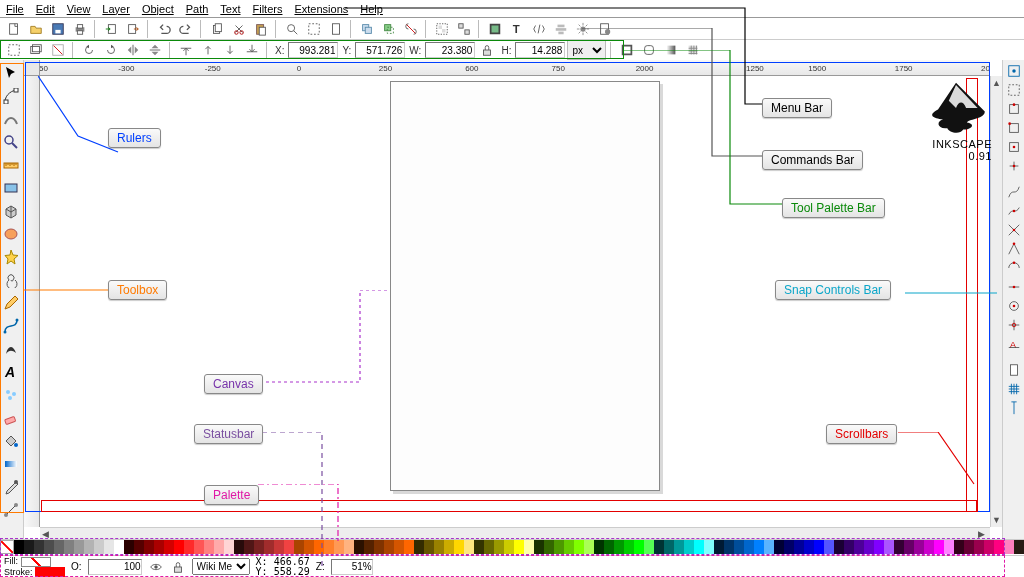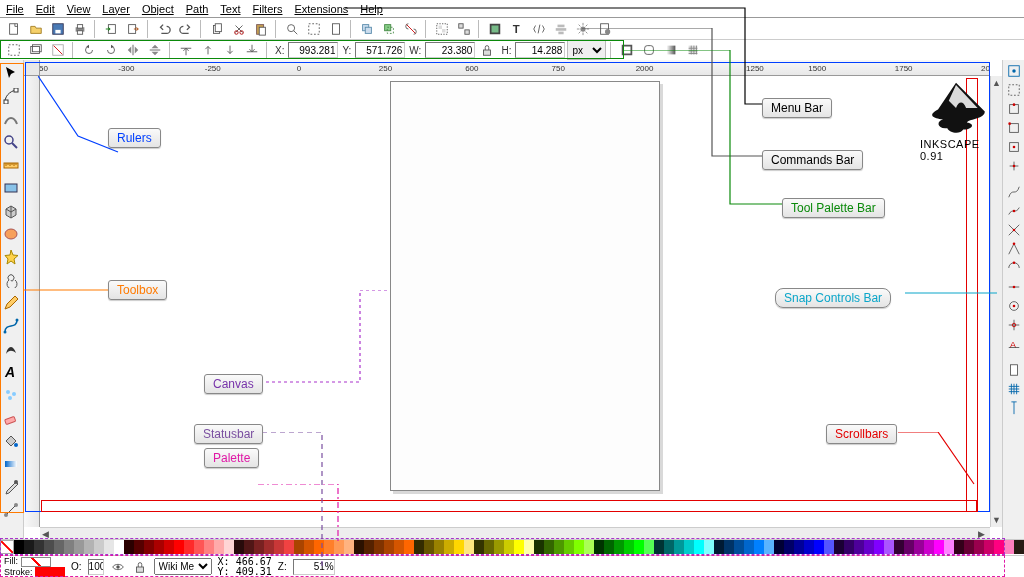--- a/index.html
+++ b/index.html
@@ -28,38 +28,38 @@
 .hscroll { position: absolute; left: 16px; bottom: 0; right: 12px; height: 12px; background: #eee; border-top: 1px solid #ccc; }
 .snapbar { width: 22px; background: #f0f0f0; border-left: 1px solid #ccc; display: flex; flex-direction: column; gap: 1px; align-items: center; padding-top: 2px; }
 .snapbar .sb { width: 18px; height: 18px; display: flex; align-items: center; justify-content: center; }
 .palette-row { height: 16px; display: flex; overflow: hidden; border-top: 1px solid #ccc; }
 .palette-row .sw { width: 10px; height: 14px; flex: 0 0 10px; }
 .palette-row .noneX { width: 14px; height: 14px; flex: 0 0 14px; background: #fff; position: relative; border: 1px solid #aaa; }
 .palette-row .noneX::before { content:""; position:absolute; left:0; top:0; right:0; bottom:0; background: linear-gradient(45deg, transparent 45%, red 46%, red 54%, transparent 55%); }
 .statusbar { height: 22px; display: flex; align-items: center; gap: 6px; padding: 0 4px; border-top: 1px solid #ccc; font-size: 10px; }
 .statusbar .fill-stroke { display: flex; flex-direction: column; font-size: 9px; line-height: 10px; }
 .statusbar .swatch-fs { width: 30px; height: 10px; display: inline-block; vertical-align: middle; }
-.statusbar input[type="text"] { width: 16px; height: 16px; font-size: 10px; border: 1px inset #ccc; text-align: right; }
+.statusbar input[type="text"] { width: 54px; height: 16px; font-size: 10px; border: 1px inset #ccc; text-align: right; }
 .statusbar select { height: 17px; font-size: 10px; }
 .status-msg { flex: 1; border: 1px solid #ddd; height: 17px; display: flex; align-items: center; padding: 0 4px; color: #222; }
 .coords { font-family: monospace; font-size: 10px; text-align: center; line-height: 10px; }
 
 
 .ann-label { position: absolute; background: linear-gradient(#fafafa,#e4e4e4); border: 1px solid #888; border-radius: 3px; padding: 2px 8px; font-size: 12px; box-shadow: 0 1px 1px rgba(0,0,0,.2); z-index: 50; }
 .ann-line { position: absolute; z-index: 40; pointer-events: none; }
 
 
 .ov-blue { position:absolute; border: 1.5px solid #003fff; z-index: 35; pointer-events:none; }
 .ov-orange { position:absolute; border: 1.5px solid #ff7a00; z-index: 35; pointer-events:none; }
 .ov-green { position:absolute; border: 1.5px solid #0a8a0a; z-index: 35; pointer-events:none; }
 .ov-red { position:absolute; border: 1.5px solid #e30000; z-index: 35; pointer-events:none; }
 .ov-purple-dash { position:absolute; border: 1.5px dashed #aa33cc; z-index: 35; pointer-events:none; }
 .ov-magenta-dashdot { position:absolute; border: 1.5px dashed #e018a7; z-index: 35; pointer-events:none; }
 
-.logo-block { position: absolute; right: 32px; top: 78px; text-align: left; z-index: 45; }
+.logo-block { position: absolute; right: 32px; top: 78px; text-align: right; z-index: 45; }
 .logo-block svg { width: 72px; height: 60px; display: block; margin: 0 auto; }
 .logo-block .caption { font-size: 11px; letter-spacing: .5px; }
 </style>
 </head>
 <body>
 
 <div class="menubar">
   <span>File</span>
   <span>Edit</span>
   <span>View</span>
@@ -726,21 +726,21 @@
     </div>
   <div class="iconbtn" style="width:16px;height:16px">
       <svg width="12" height="12" viewBox="0 0 16 16">
         <rect x="4" y="8" width="8" height="6" fill="#ddd" stroke="#555"></rect>
         <path d="M6 8V5a2 2 0 1 1 4 0v3" fill="none" stroke="#555"></path>
       </svg>
     </div>
   <select id="layer-select"><option>Wiki Me</option><option>Layer 1</option></select>
   <div class="coords">
     <div><span>X:</span> <span>466.67</span></div>
-    <div><span>Y:</span> <span>409.31</span></div>
+    <div><span>Y:</span> <span>558.29</span></div>
   </div>
   <span>Z:</span>
   <input type="text" style="width: 42px;" value="51%">
 </div>
 
 <div class="ov-blue" style="left:25px; top:62px; width:965px; height:450px;"></div>
 <div class="ov-orange" style="left:0; top:63px; width:24px; height:450px;"></div>
 <div class="ov-green" style="left:0; top:40px; width:624px; height:19px;"></div>
 <div class="ov-red" style="left:966px; top:78px; width:12px; height:434px;"></div>
 <div class="ov-red" style="left:41px; top:500px; width:936px; height:12px;"></div>
@@ -760,41 +760,41 @@
 <div class="ann-label" style="left:204px; top:374px; color:#7733aa;">Canvas</div>
 <svg class="ann-line" style="left:260px; top:290px; width:130px; height:96px;">
     <path d="M0 92 H100 V0 H128" fill="none" stroke="#aa33cc" stroke-width="1.2" stroke-dasharray="3 3"></path>
   </svg>
 
 <div class="ann-label" style="left:194px; top:424px; color:#7a4fa0;">Statusbar</div>
 <svg class="ann-line" style="left:262px; top:432px; width:80px; height:134px;">
     <path d="M0 0 H60 V134" fill="none" stroke="#7a4fa0" stroke-width="1.2" stroke-dasharray="5 4"></path>
   </svg>
 
-<div class="ann-label" style="left:204px; top:448px; color:#e018a7;">Palette</div>
+<div class="ann-label" style="left:204px; top:485px; color:#e018a7;">Palette</div>
 <svg class="ann-line" style="left:258px; top:484px; width:90px; height:58px;">
     <path d="M0 0 H80 V58" fill="none" stroke="#e018a7" stroke-width="1.2" stroke-dasharray="6 3 2 3"></path>
   </svg>
 
 <div class="ann-label" style="left:762px; top:98px;">Menu Bar</div>
 <svg class="ann-line" style="left:345px; top:4px; width:420px; height:104px;">
     <path d="M0 4 H400 V100 H418" fill="none" stroke="#000" stroke-width="1.2"></path>
   </svg>
 
 <div class="ann-label" style="left:762px; top:150px;">Commands Bar</div>
 <svg class="ann-line" style="left:582px; top:28px; width:182px; height:132px;">
     <path d="M0 0 H130 V128 H180" fill="none" stroke="#555" stroke-width="1.2"></path>
   </svg>
 
 <div class="ann-label" style="left:782px; top:198px; color:#0a8a0a;">Tool Palette Bar</div>
 <svg class="ann-line" style="left:624px; top:50px; width:160px; height:158px;">
     <path d="M0 0 H106 V154 H158" fill="none" stroke="#0a8a0a" stroke-width="1.2"></path>
   </svg>
 
-<div class="ann-label" style="left:775px; top:288px; color:#0aa6c9;border-radius:8px;">Snap Controls Bar</div>
+<div class="ann-label" style="left:775px; top:280px; color:#0aa6c9;">Snap Controls Bar</div>
 <svg class="ann-line" style="left:905px; top:288px; width:100px; height:10px;">
     <path d="M0 5 H92" fill="none" stroke="#0aa6c9" stroke-width="1.2"></path>
   </svg>
 
 <div class="ann-label" style="left:826px; top:424px; color:#e30000;">Scrollbars</div>
 <svg class="ann-line" style="left:898px; top:432px; width:80px; height:76px;">
     <path d="M0 0 H40 L76 52" fill="none" stroke="#e30000" stroke-width="1.2"></path>
   </svg>
 
 <div class="logo-block">

